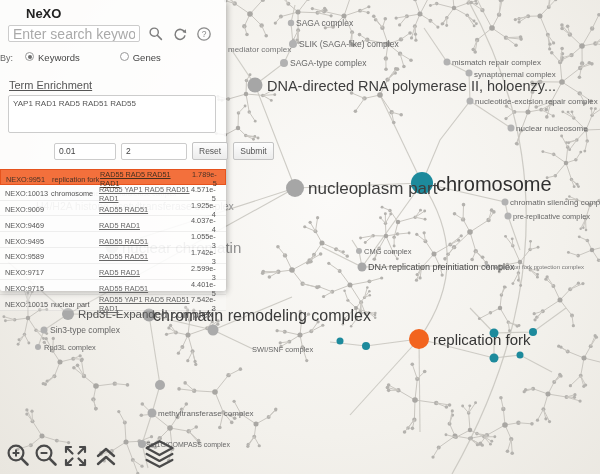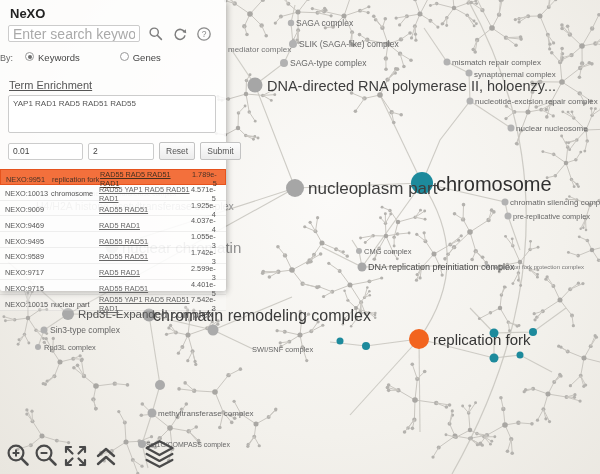--- a/index.html
+++ b/index.html
@@ -11,21 +11,21 @@
   #graph-svg { position:absolute; left:0; top:0; }
 
   
   .panel {
     position:absolute; left:0; top:0; width:226px; height:291px;
     background:rgba(255,255,255,0.84);
     box-shadow:1px 2px 6px rgba(0,0,0,0.30);
     border-radius:0 0 3px 3px;
     font-family:"Liberation Sans", sans-serif;
   }
-  .panel-title { font-size:13px; font-weight:bold; color:#222; padding:6px 10px 3px; }
+  .panel-title { font-size:13px; font-weight:bold; color:#222; padding:6px 26px 3px; }
   .search-row { display:flex; align-items:center; padding:1px 8px 0; gap:8px; }
   .search-input {
     width:132px; height:17px; border:1px solid #ccc; border-radius:2px;
     font-size:14px; color:#444; padding:0 4px; background:rgba(255,255,255,0.9);
     font-family:"Liberation Sans", sans-serif;
   }
   .search-input::placeholder { color:#aaa; }
   .panel-icon { width:16px; height:16px; cursor:pointer; flex:0 0 auto; }
   .by-row { display:flex; align-items:center; gap:6px; padding:10px 0 0; font-size:9px; color:#666; }
   .radio-opt { display:flex; align-items:flex-start; gap:4px; margin-left:6px; color:#444; font-size:9.5px; cursor:pointer; }
@@ -39,21 +39,21 @@
   .query-area {
     display:block; width:208px; height:38px; margin:0 8px; border:1px solid #ccc; border-radius:2px;
     font-size:8px; color:#555; padding:3px 4px; resize:none; background:rgba(255,255,255,0.9);
     font-family:"Liberation Sans", sans-serif;
   }
   .params-row { display:flex; align-items:center; gap:5px; padding:9px 8px 0; }
   .param-input {
     height:17px; border:1px solid #ccc; border-radius:2px; font-size:8.5px; color:#444;
     padding:0 4px; background:rgba(255,255,255,0.9); font-family:"Liberation Sans", sans-serif;
   }
-  .param-alpha { width:75px; } .param-depth { width:66px; }
+  .param-alpha { width:62px;margin-left:46px; } .param-depth { width:66px; }
   .btn {
     height:18px; border:1px solid #c3c3c3; border-radius:2px; font-size:8.5px; color:#555;
     background:linear-gradient(#fdfdfd,#ececec); padding:0 6px; cursor:pointer;
     font-family:"Liberation Sans", sans-serif;
   }
   .results-table { margin-top:9px; }
   .result-row {
     display:grid; grid-template-columns:46px 48px 92px 1fr;
     align-items:center; height:15.8px; padding:0 16px 0 5px;
     font-size:7.3px; color:#555; border-bottom:1px solid rgba(0,0,0,0.06);

